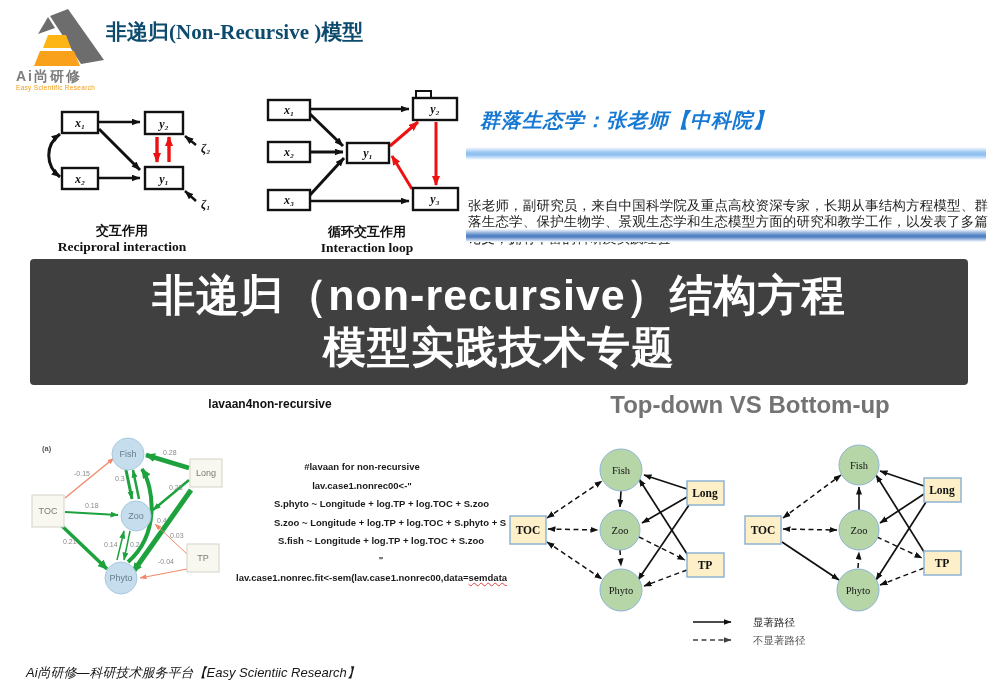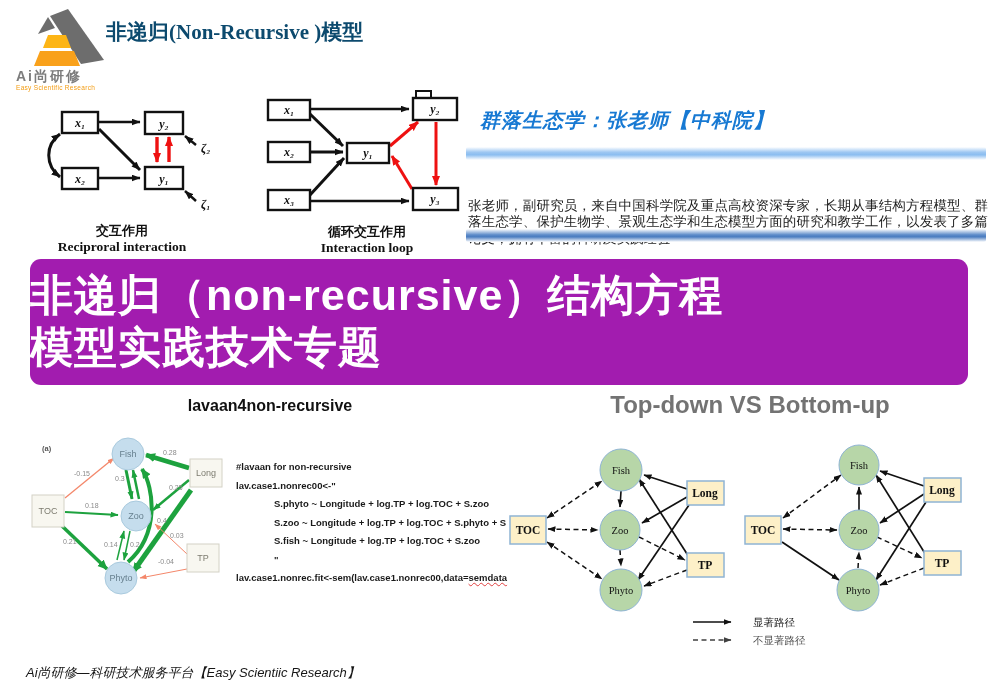--- a/index.html
+++ b/index.html
@@ -17,29 +17,29 @@
   
   #expert-heading { left:480px; top:107px; font-size:20px; font-weight:bold; font-style:italic;
     color:#1779d3; letter-spacing:1px; }
   .grad-bar { left:466px; width:520px; height:13px; border-radius:2px; }
   #grad-bar-1 { top:147px; background:linear-gradient(to bottom,#ffffff 0%,#9dc7f2 40%,#8abdf0 60%,#ffffff 100%); }
   #grad-bar-2 { top:229px; background:linear-gradient(to bottom,#ffffff 0%,#5d8bc9 45%,#4a7cc0 60%,#ffffff 100%); }
   #expert-bio { left:468px; top:162px; width:520px; font-size:13.5px; line-height:1.22;
     color:#1c1c1c; text-align:justify;margin-top:36px; }
 
   
-  #banner { left:30px; top:259px; width:938px; height:126px; background:#a21caf; border-radius:11px;
-    display:flex; flex-direction:column; align-items:flex-start; justify-content:center; z-index:5; }
+  #banner { left:30px; top:259px; width:938px; height:126px; background:#404040; border-radius:4px;
+    display:flex; flex-direction:column; align-items:center; justify-content:center; z-index:5; }
   #banner .bline { color:#fff; font-weight:bold; font-size:43px; line-height:1.2; letter-spacing:1px;
     text-align:center; white-space:nowrap; }
 
   
   #lavaan-heading { left:120px; top:397px; width:300px; text-align:center;
-    font-size:16px; font-weight:bold; color:#111; }
-  #code-block { left:236px; top:461px; width:252px; font-size:9.5px; font-weight:bold; color:#1a1a1a; }
+    font-size:12px; font-weight:bold; color:#111; }
+  #code-block { left:236px; top:461px; width:252px; font-size:9.5px; font-weight:bold; color:#1a1a1a;text-align:center; }
   #code-block .cline { margin-bottom:7.5px; white-space:nowrap; }
   #code-block .indent { padding-left:38px; }
   #code-block .gap-top { margin-top:4px; }
   .squiggle { text-decoration-line:underline; text-decoration-style:wavy; text-decoration-color:#e04040;margin-top:29px; }
 
   
   #comparison-heading { left:600px; top:391px; width:300px; text-align:center;
     font-size:24px; font-weight:bold; color:#737373; }
 
   

